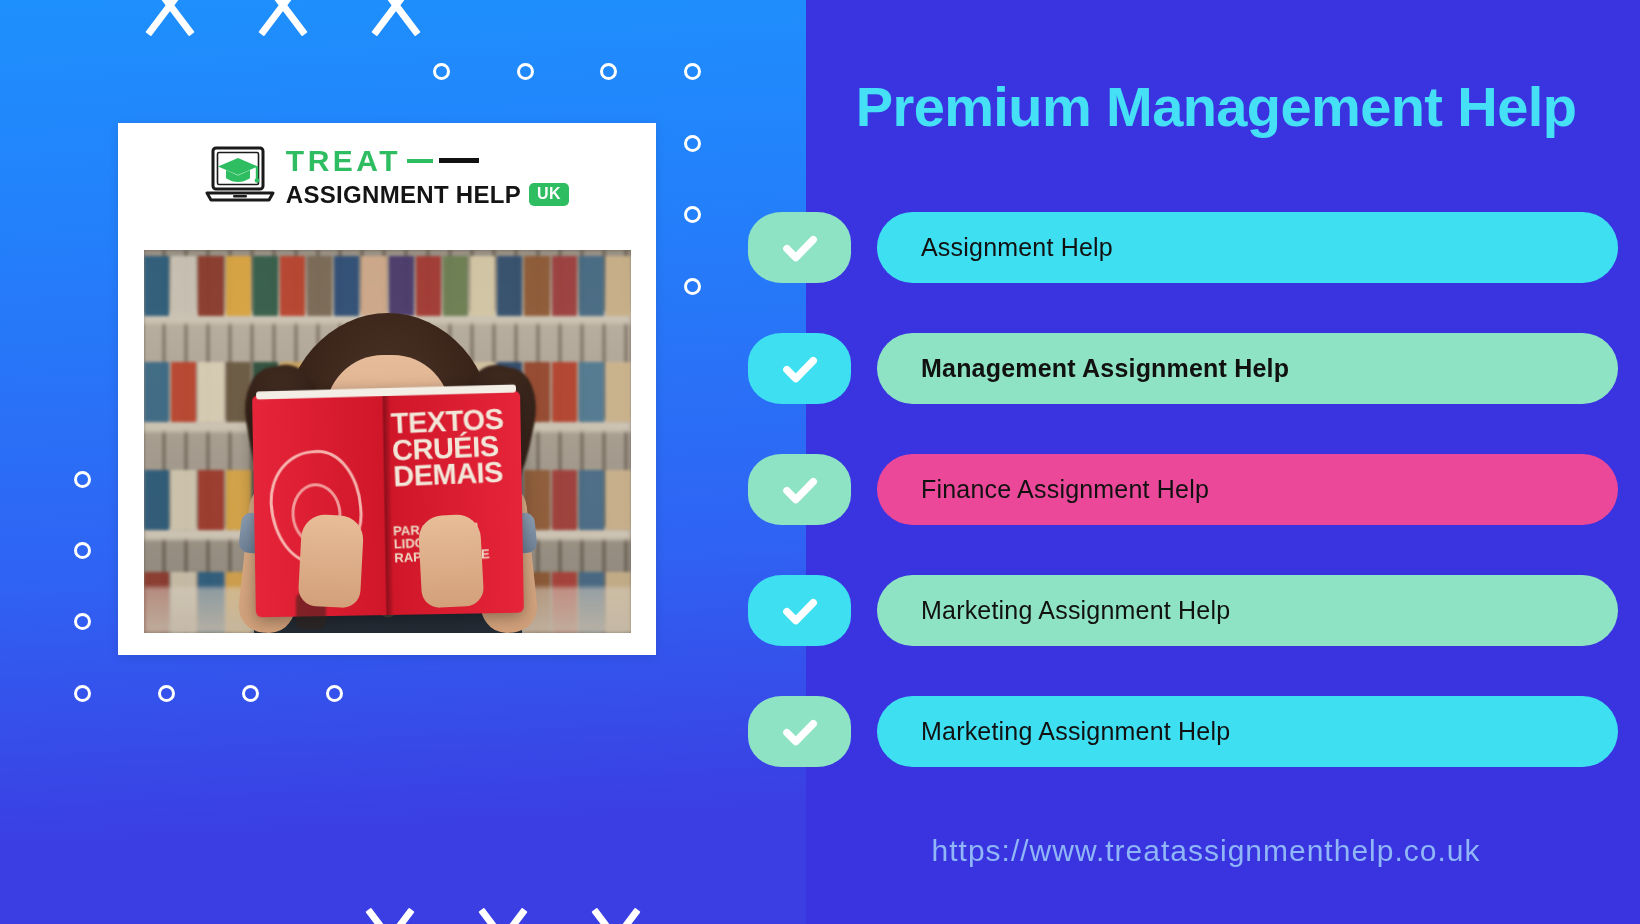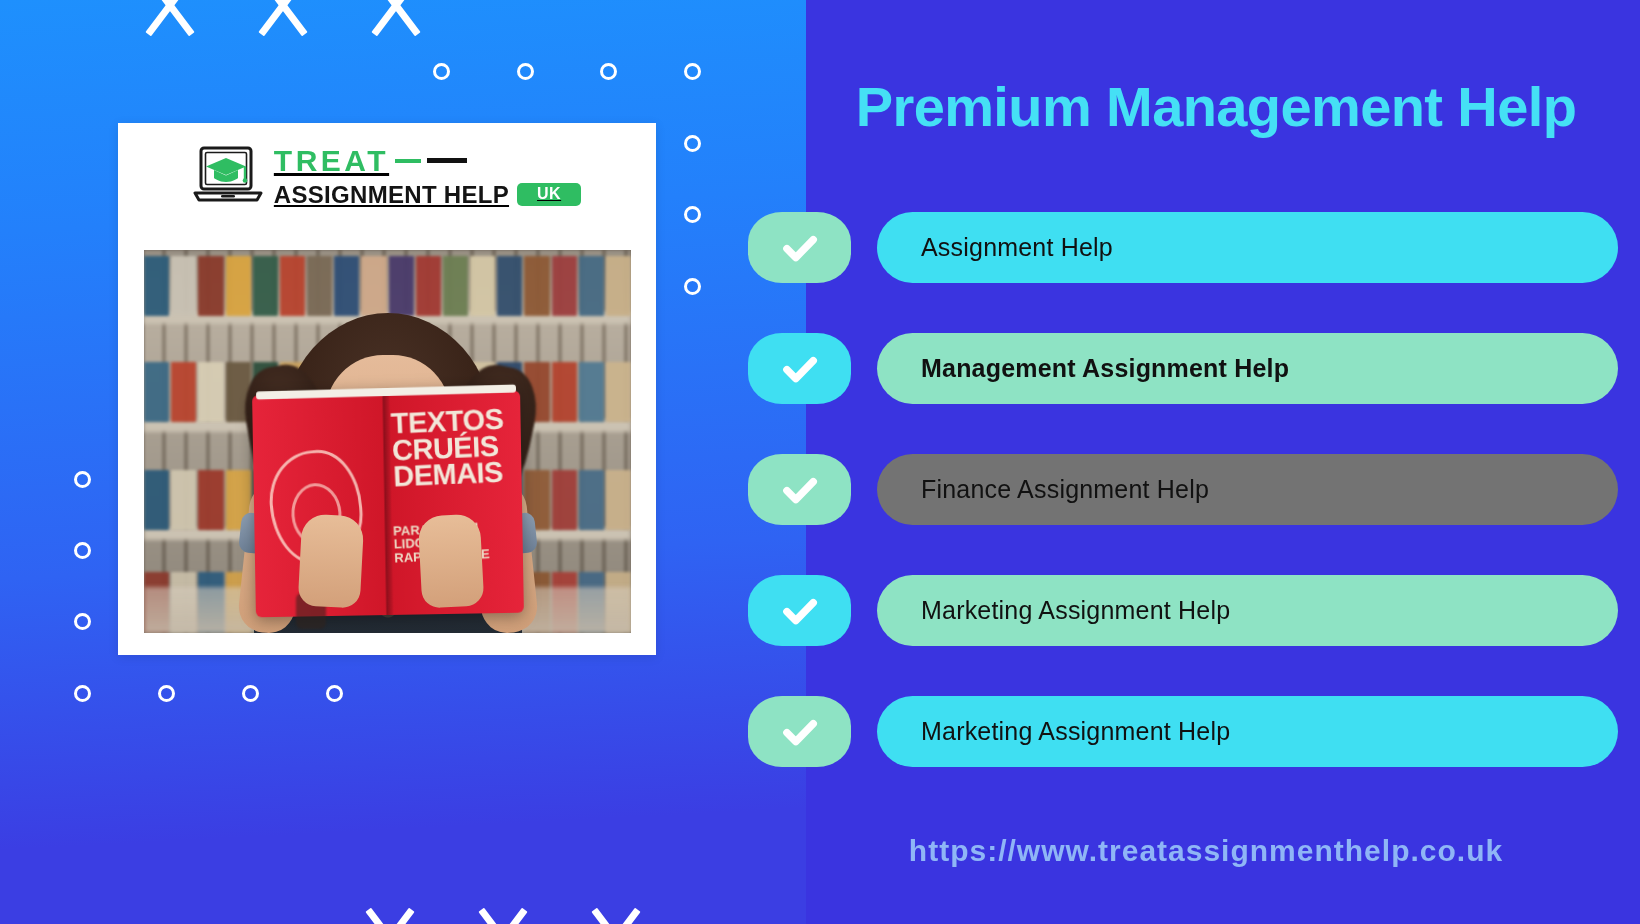--- a/index.html
+++ b/index.html
@@ -103,21 +103,20 @@
   }
 
   
   .logo-wrap {
     position: absolute;
     left: 0; right: 0;
     top: 22px;
     display: flex;
     justify-content: center;
     align-items: center;
-    text-decoration: underline;
   }
   .logo {
     display: flex;
     align-items: center;
     gap: 11px;
   }
   .logo-mark { width: 70px; height: 62px; display:block; }
   .logo-text { display: flex; flex-direction: column; line-height: 1; }
   .logo-line1 {
     display: flex;
@@ -151,21 +150,21 @@
     color: #141414;
     font-weight: 700;
     font-size: 24px;
     letter-spacing: 0.3px;
   }
   .uk-badge {
     background: #2fbd62;
     color: #ffffff;
     font-weight: 700;
     font-size: 16px;
-    padding: 3px 20px 4px;
+    padding: 3px 8px 4px;
     border-radius: 5px;
     letter-spacing: .5px;
   }
 
   
   .photo {
     position: absolute;
     left: 26px;
     top: 127px;
     width: 487px;
@@ -448,21 +447,21 @@
     letter-spacing: .2px;
   }
   .url {
     position: absolute;
     left: 0; right: 34px;
     bottom: 56px;
     text-align: center;
     color: #8fb6f6;
     font-size: 30px;
     letter-spacing: 1px;
-    font-weight: 700;
+    font-weight: 400;
   }
 </style>
 </head>
 <body>
 
 <div id="poster">
 
   <div class="left-panel" style="background: linear-gradient(177deg, rgb(30, 144, 253) 0%, rgb(35, 128, 251) 24%, rgb(47, 99, 243) 60%, rgb(59, 62, 227) 88%, rgb(59, 62, 227) 100%);">
 
     <div class="chev-row-top">
@@ -678,21 +677,21 @@
           <span>Management Assignment Help</span>
         </div>
       </div>
 
       <div class="row">
         <div class="check" style="background: rgb(142, 227, 196);">
           <svg viewBox="0 0 24 24">
             <path d="M4.5 12.4 L9.6 17.5 L19.6 7.2" fill="none" stroke="#ffffff" stroke-width="4.2" stroke-linecap="round" stroke-linejoin="round"></path>
           </svg>
         </div>
-        <div class="pill" style="background: #737373;">
+        <div class="pill" style="background: #ec4899;">
           <span>Finance Assignment Help</span>
         </div>
       </div>
 
       <div class="row">
         <div class="check" style="background: rgb(63, 223, 242);">
           <svg viewBox="0 0 24 24">
             <path d="M4.5 12.4 L9.6 17.5 L19.6 7.2" fill="none" stroke="#ffffff" stroke-width="4.2" stroke-linecap="round" stroke-linejoin="round"></path>
           </svg>
         </div>

